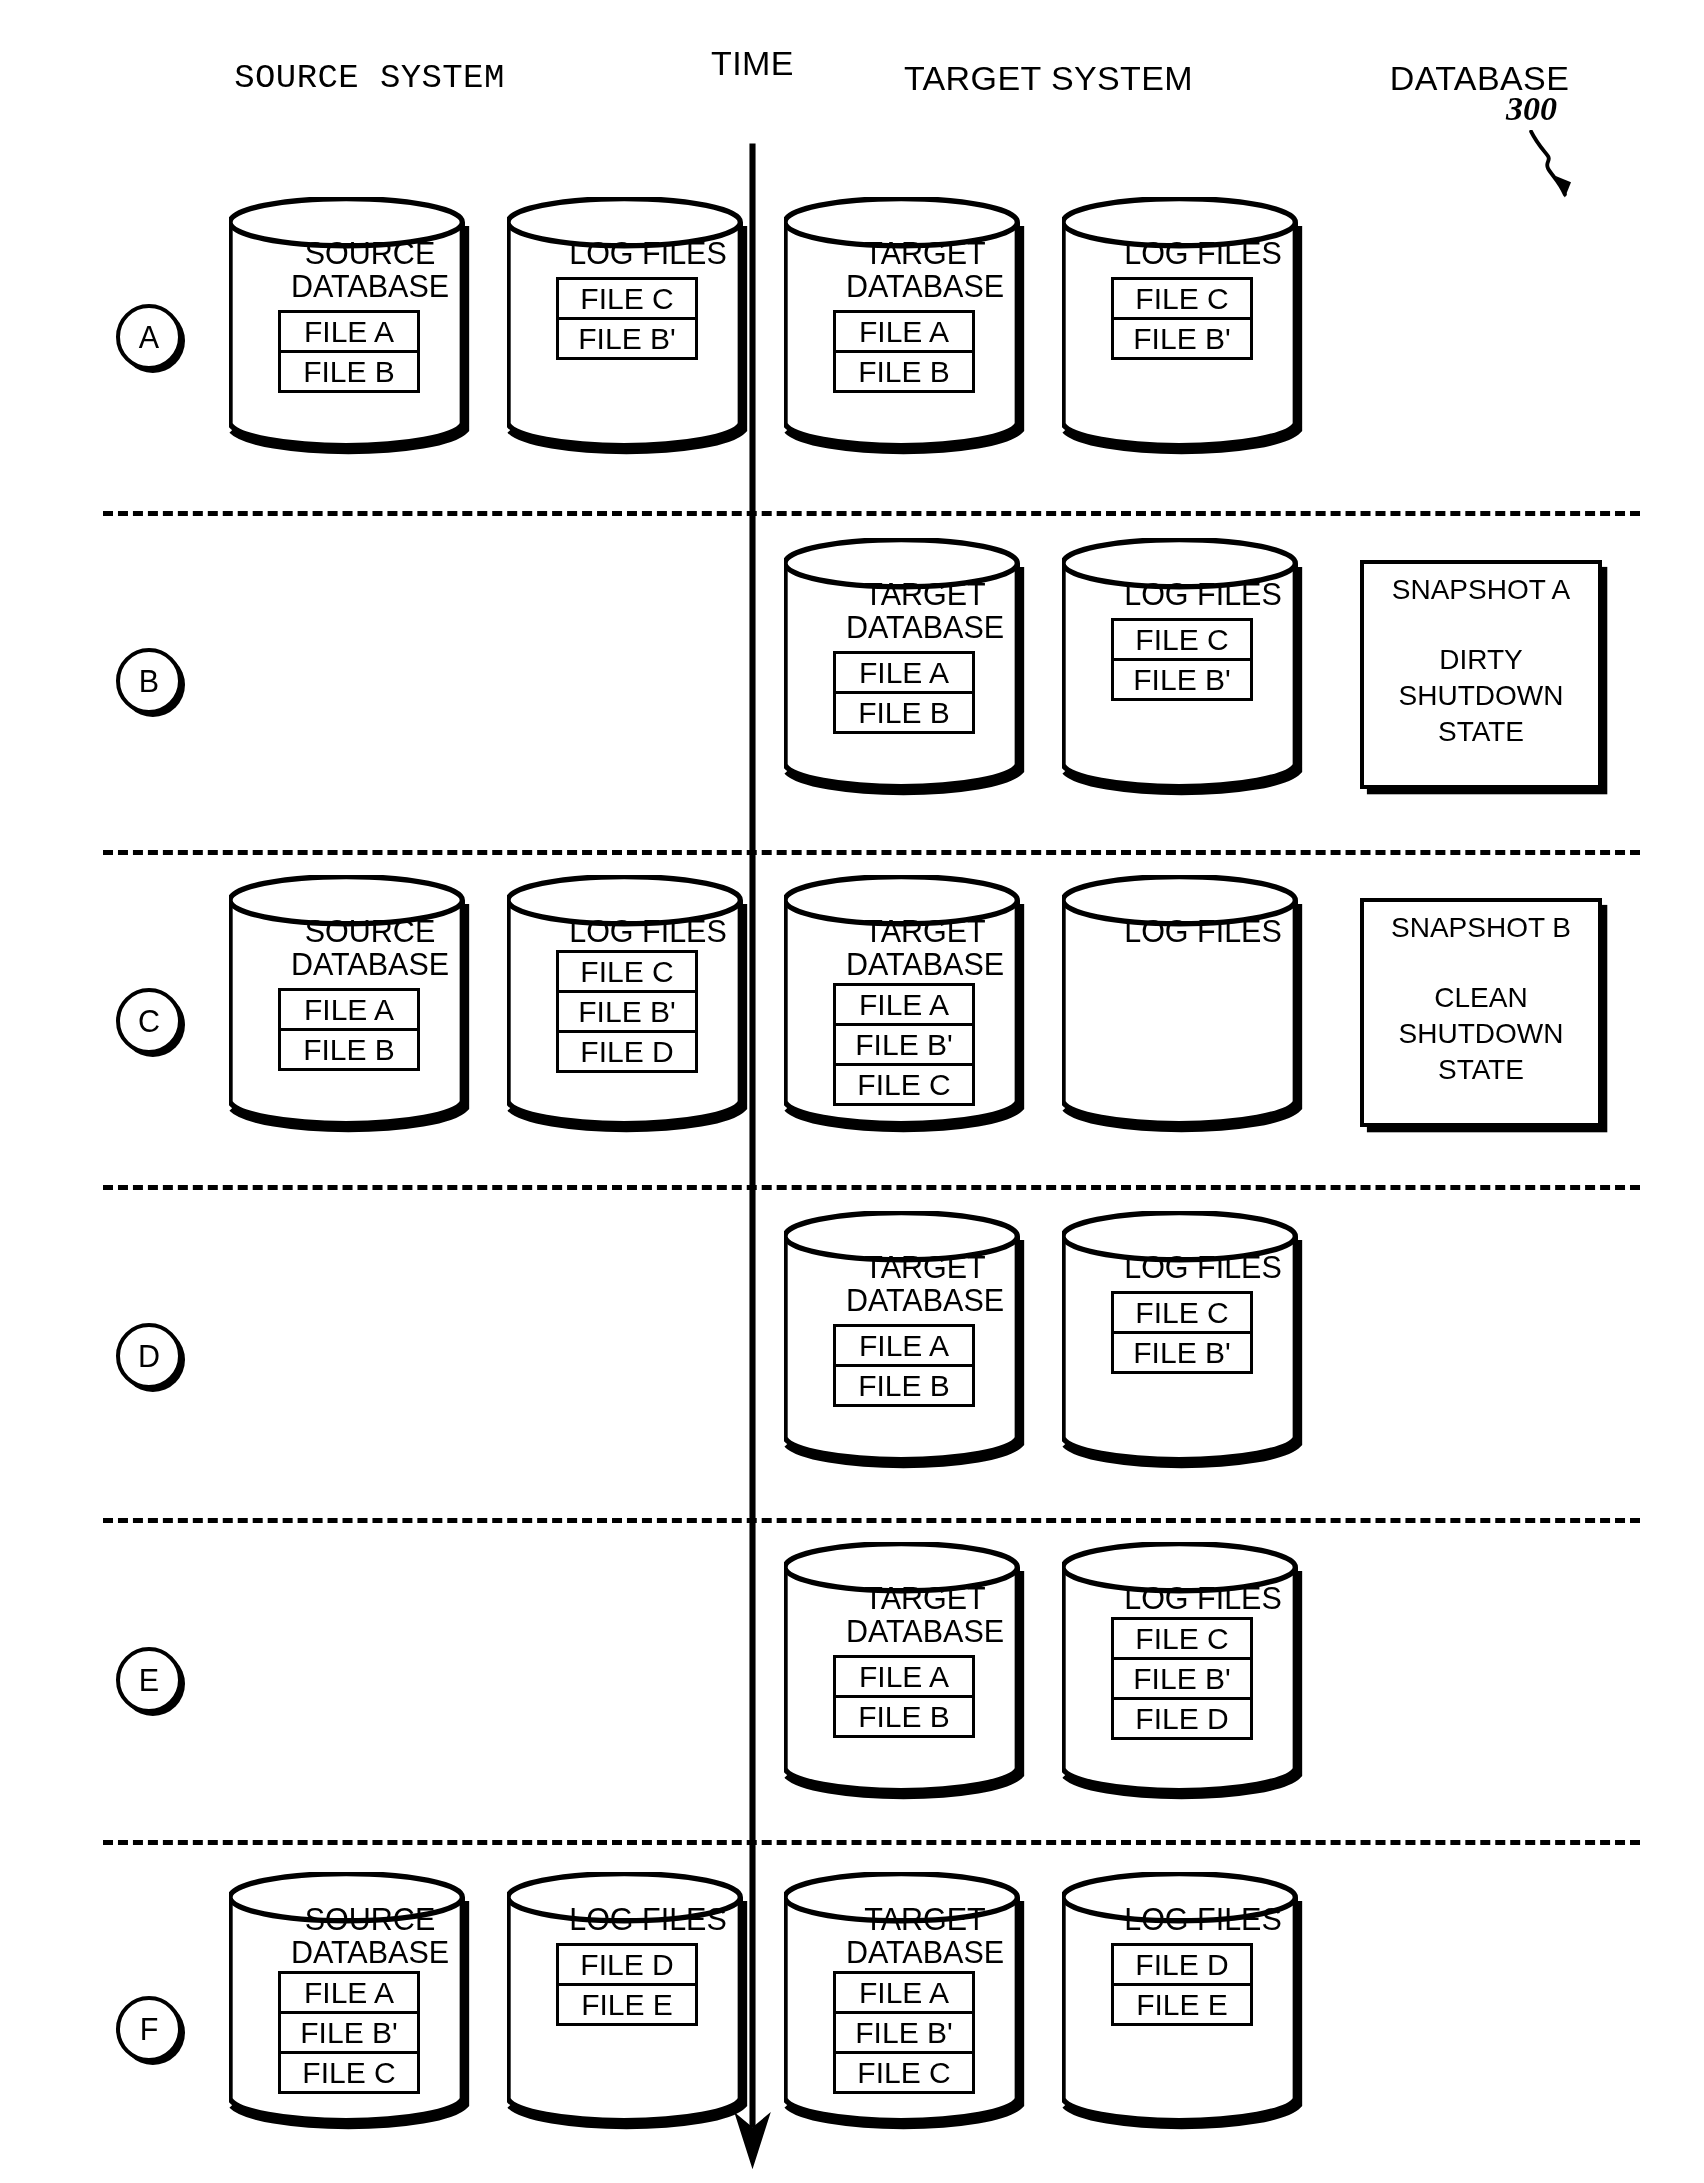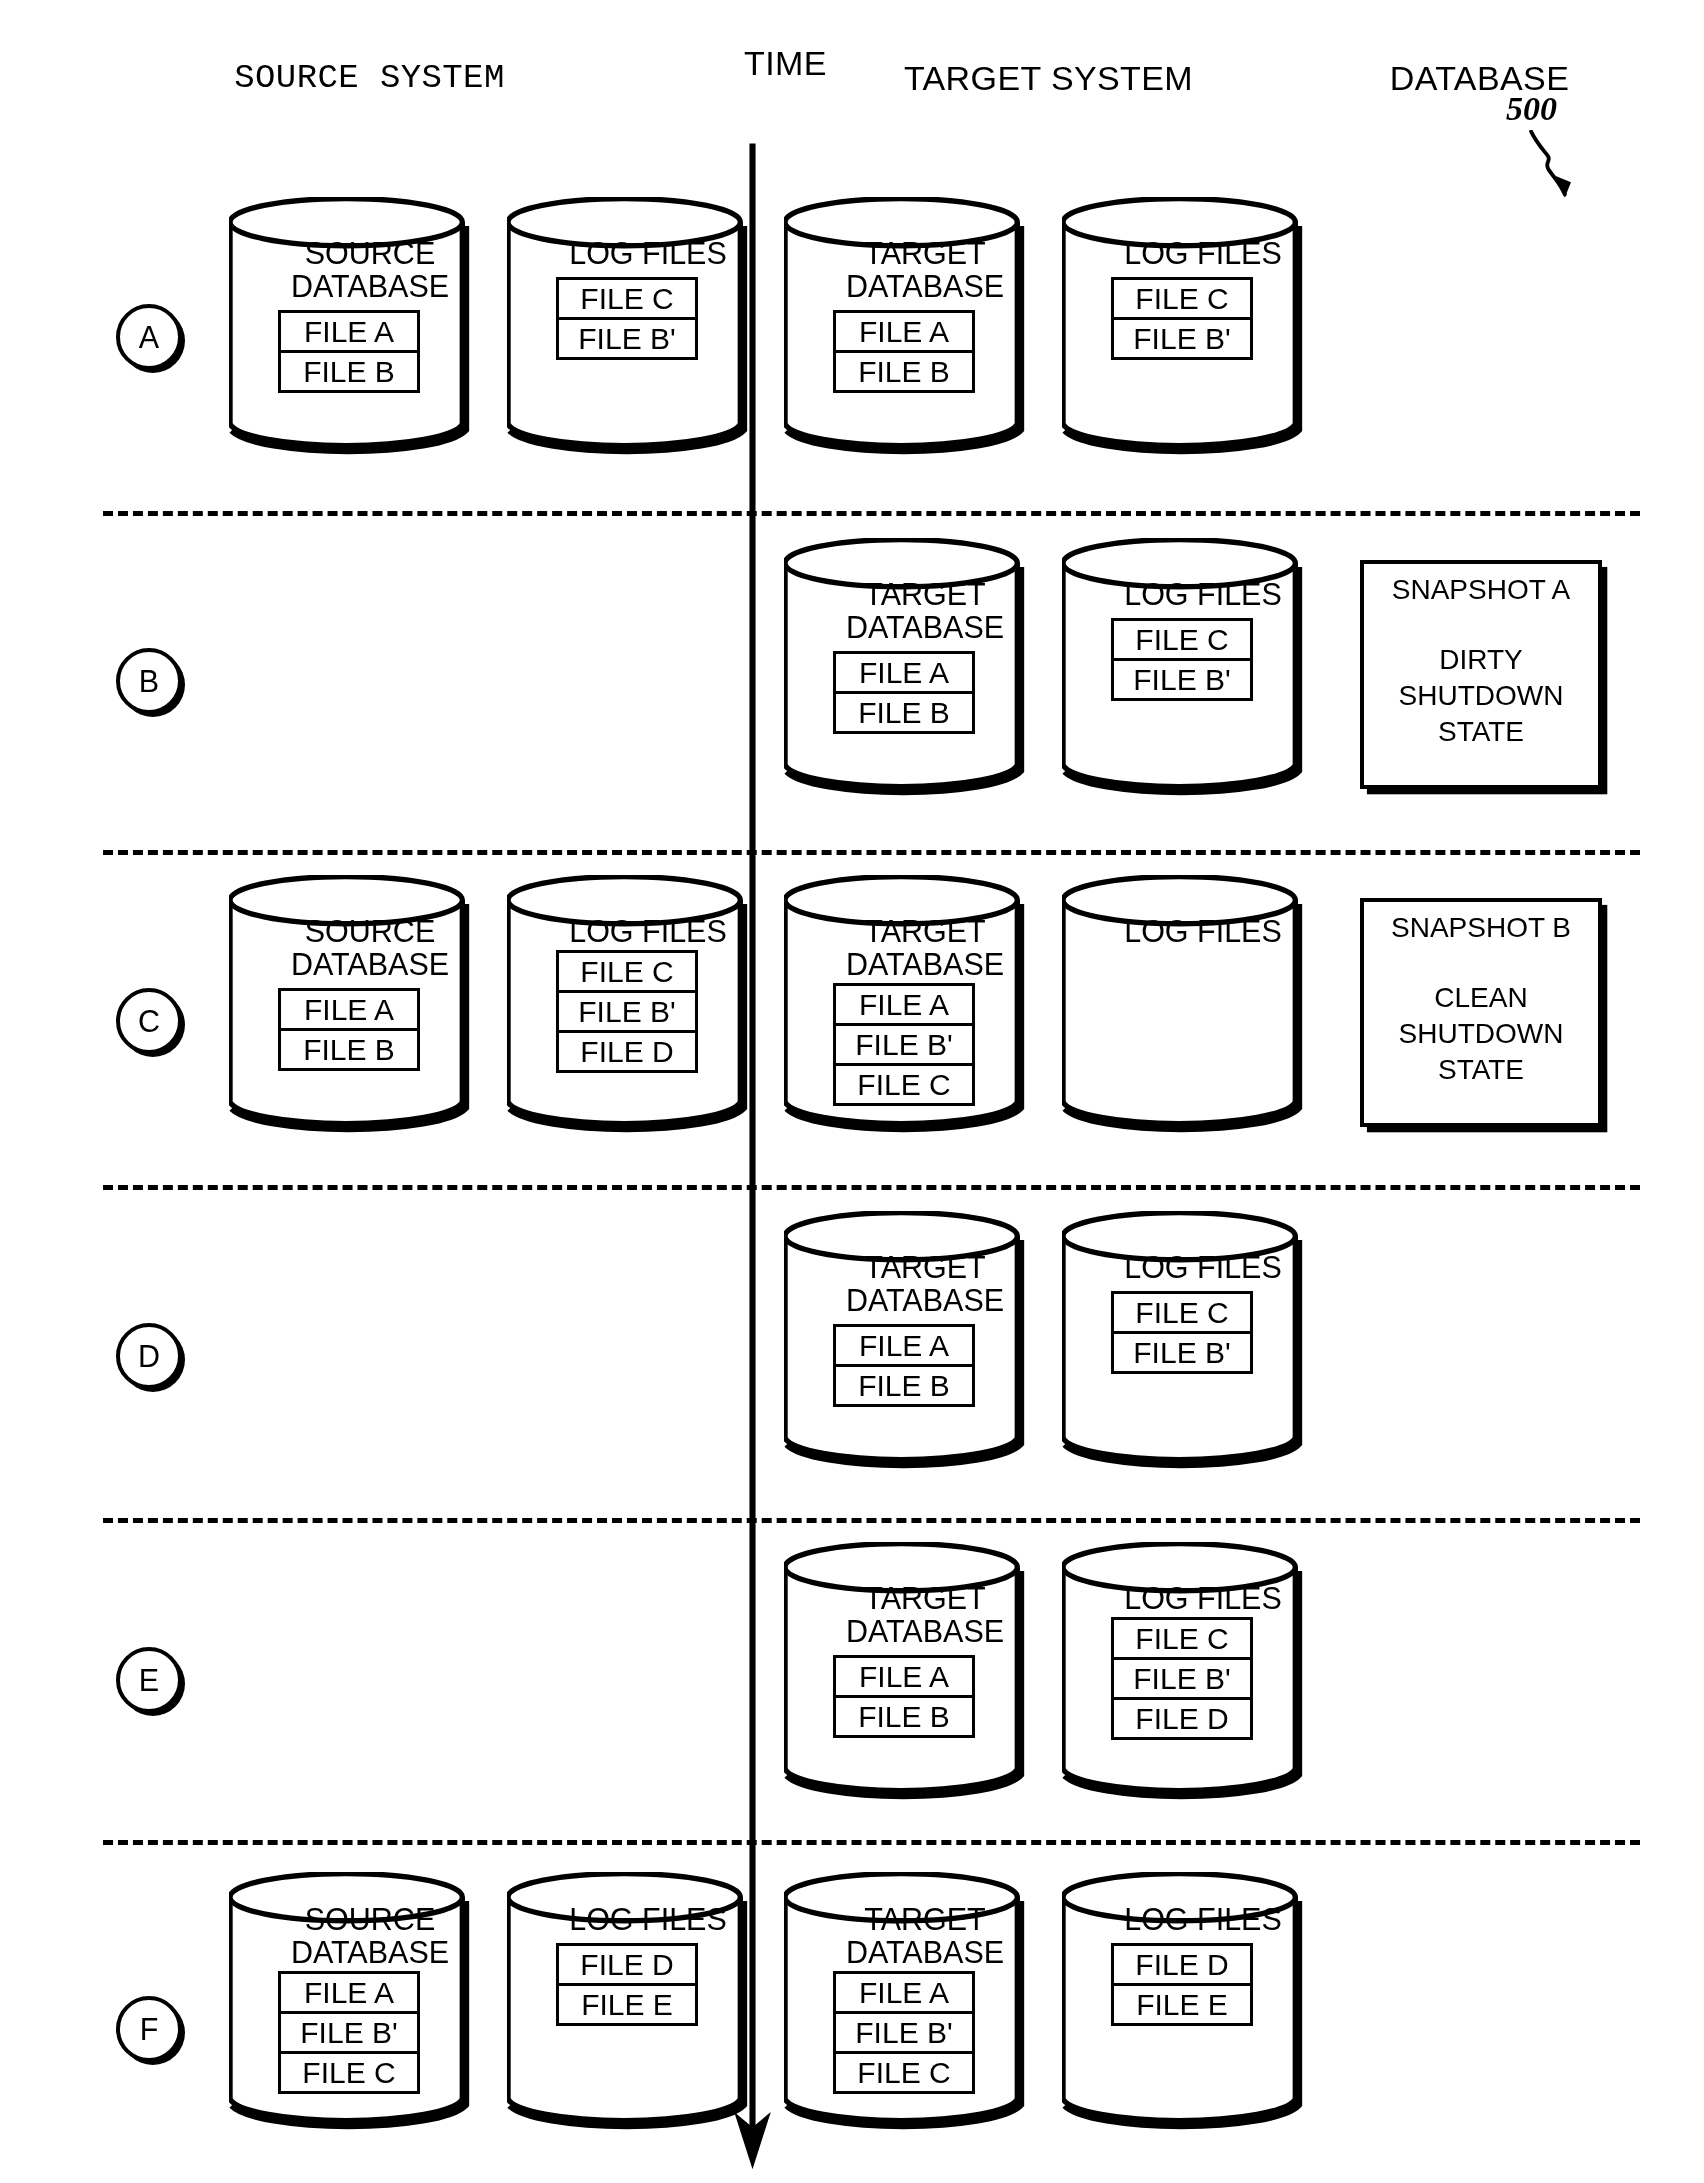--- a/index.html
+++ b/index.html
@@ -1,21 +1,21 @@
 <!DOCTYPE html>
 <html style="font-size:12.2px"><head>
 <meta charset="utf-8">
 <style>
   html,body{margin:0;padding:0;background:#ffffff;}
   body{width:1704px;height:2183px;position:relative;
        font-family:"Liberation Sans", sans-serif;color:#000;overflow:hidden;}
 
   .hdr{position:absolute;text-align:center;font-size:34px;letter-spacing:0.4px;white-space:nowrap;}
   #hdr-source{left:194px;top:59px;width:351px;font-family:Liberation Mono, monospace;}
-  #hdr-time{left:698px;top:44px;width:175px;}
+  #hdr-time{left:665px;top:44px;width:175px;}
   #hdr-target{left:873px;top:59px;width:351px;}
   #hdr-snapshot{left:1365px;top:59px;width:229px;}
 
   #ref500{position:absolute;left:1506px;top:90px;font-size:34px;font-style:italic;
           font-family:"Liberation Serif", serif;font-weight:600;}
   #ref500-arrow{position:absolute;left:1525px;top:130px;width:69px;height:69px;}
 
   #timeline{position:absolute;left:0;top:0;width:1704px;height:2183px;pointer-events:none;}
 
   .row-marker{position:absolute;width:58px;height:58px;border:4.6px solid #000;border-radius:50%;
@@ -42,21 +42,21 @@
   .snapbox .sb{margin-top:34px;white-space:pre-line;}
 </style>
 </head>
 <body>
 
 <div class="hdr" id="hdr-source">SOURCE SYSTEM</div>
 <div class="hdr" id="hdr-time">TIME</div>
 <div class="hdr" id="hdr-target">TARGET SYSTEM</div>
 <div class="hdr" id="hdr-snapshot">DATABASE</div>
 
-<div id="ref500">500</div>
+<div id="ref500">300</div>
 <svg id="ref500-arrow" viewBox="0 0 90 90">
   <path d="M 8 2 C 16 18, 24 26, 30 34 C 34 40, 26 42, 30 50 C 34 58, 44 66, 52 84" stroke="#000" stroke-width="5" fill="none" stroke-linecap="round"></path>
   <path d="M 52 88 L 40 60 L 60 68 Z" fill="#000"></path>
 </svg>
 
 <svg id="timeline" viewBox="0 0 2235 2863" width="1704" height="2183">
   <line x1="987" y1="188" x2="987" y2="2790" stroke="#000" stroke-width="8"></line>
   <path d="M 987 2845 L 963 2770 L 987 2790 L 1011 2770 Z" fill="#000"></path>
 </svg>
 

